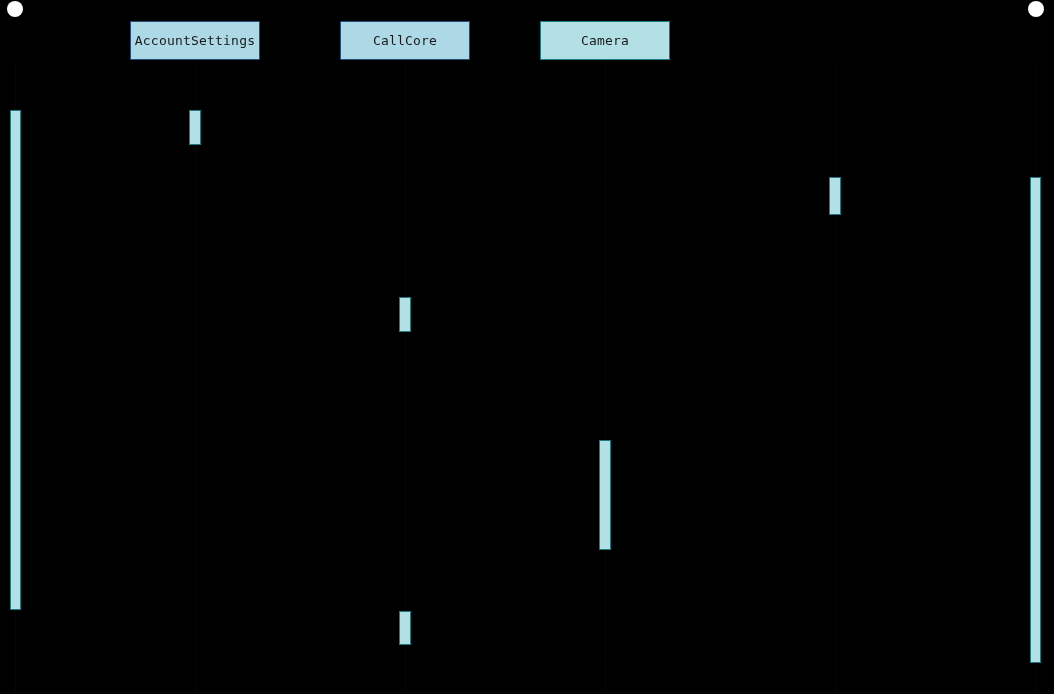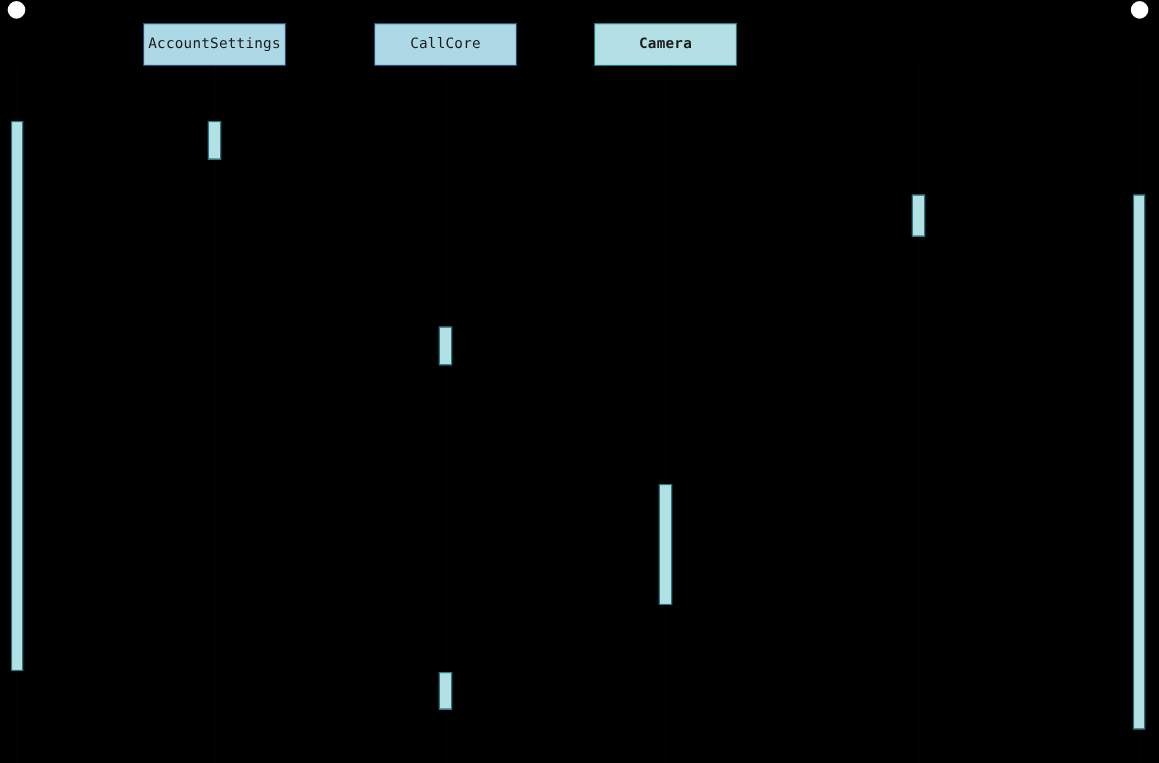--- a/index.html
+++ b/index.html
@@ -105,21 +105,21 @@
   <div class="actor-label" style="left:1016px; top:20px; width:40px;"></div>
 
   <div class="participant tone-a" style="left:130px; top:21px; width:130px; height:39px;">
     <span>AccountSettings</span>
   </div>
 
   <div class="participant tone-a" style="left:340px; top:21px; width:130px; height:39px;">
     <span>CallCore</span>
   </div>
 
-  <div class="participant tone-b" style="left:540px; top:21px; width:130px; height:39px;font-weight:bold;">
+  <div class="participant tone-b" style="left:540px; top:21px; width:130px; height:39px;">
     <span>Camera</span>
   </div>
 
 
   <div class="message-line" style="left:15px;   top:110px; width:174px;"></div>
   <div class="arrow-head right" style="left:182px; top:106px;"></div>
   <div class="message-label" style="left:22px; top:92px;"></div>
 
   <div class="message-line" style="left:201px;  top:177px; width:628px;"></div>
   <div class="arrow-head right" style="left:822px; top:173px;"></div>

